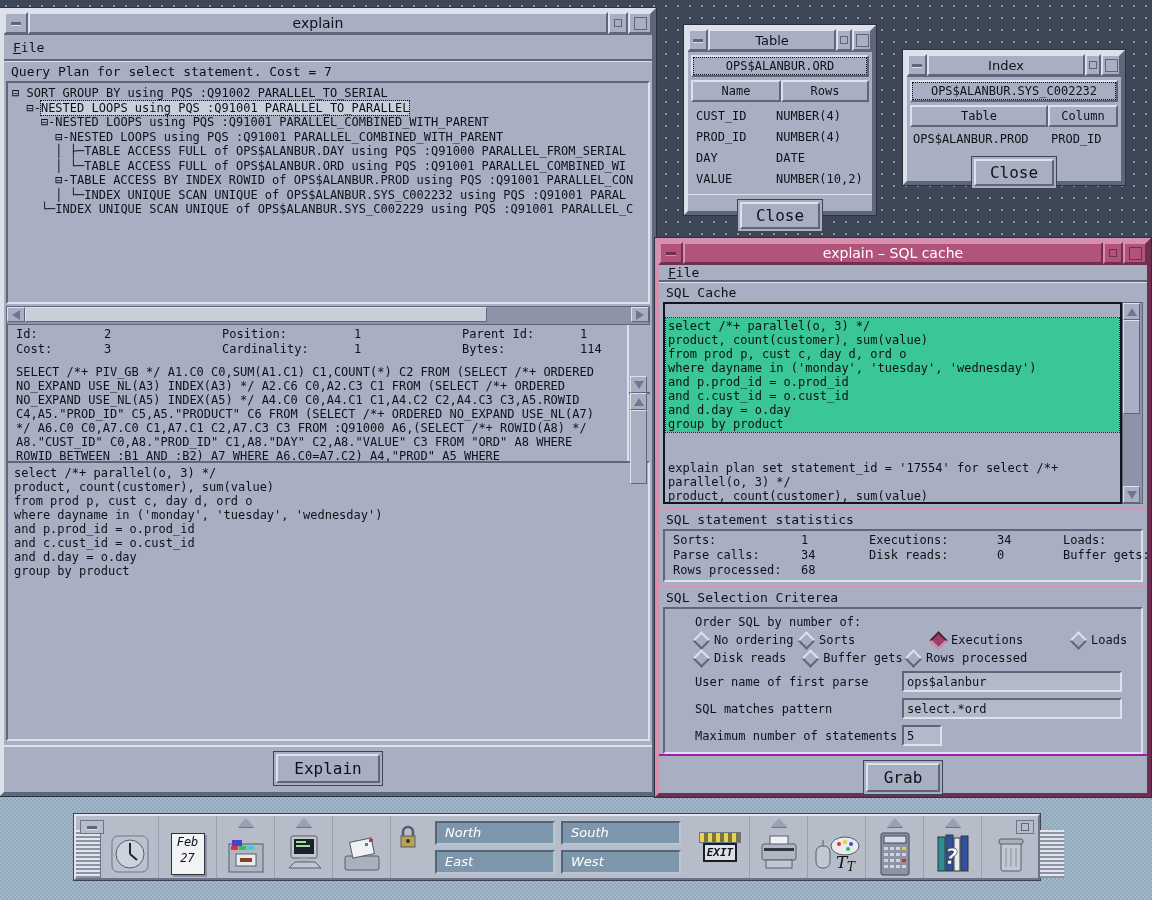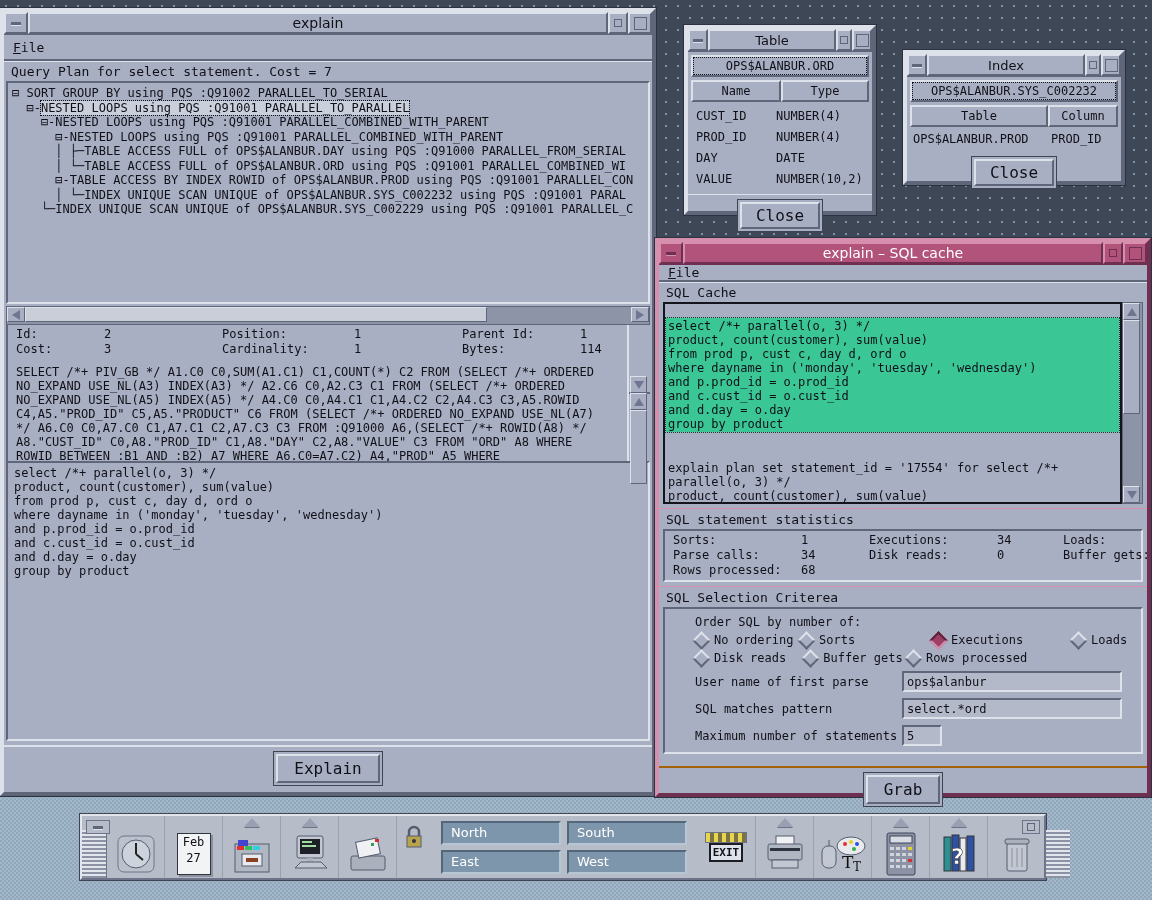--- a/index.html
+++ b/index.html
@@ -78,23 +78,23 @@
   .mini-rows{flex:1;padding:4px 8px;font-size:12px;}
   .mini-row{display:flex;line-height:21px;}
   .btnrow{display:flex;justify-content:center;align-items:center;padding:4px 0 6px 0;}
 
   
   .cache-list{flex:1;border:2px solid #14141c;background:#a9afc2;overflow:hidden;padding:2px 0;}
   .cache-sel{background:#3ac795;outline:1px dotted #0a3a2a;margin:12px 1px 0 1px;padding:1px 2px;}
   .cache-rest{padding:1px 3px;}
 
   
-  #front-panel{position:absolute;left:80px;top:814px;width:966px;height:66px;background:#b6bcc8;
+  #front-panel{position:absolute;left:74px;top:814px;width:966px;height:66px;background:#b6bcc8;
     border:2px solid;border-color:#e2e5ec #6d7489 #6d7489 #e2e5ec;box-shadow:0 0 0 1px #3f4454;
-    display:flex;box-sizing:border-box;}
+    display:flex;box-sizing:border-box;font-style:italic;}
   .fp-handle{width:24px;flex:none;background:repeating-linear-gradient(180deg,#e2e5ec 0 2px,#8b92a4 2px 4px);
     border-right:1px solid #6d7489;}
   .fp-cell{width:57px;flex:none;display:flex;flex-direction:column;align-items:center;border-right:1px solid #9ba1b0;}
   .fp-arrowstrip{height:13px;display:flex;align-items:center;justify-content:center;width:100%;
     border-bottom:1px solid transparent;}
   .fp-tri{width:0;height:0;border-left:8px solid transparent;border-right:8px solid transparent;border-bottom:9px solid #99a0b2;
     filter:drop-shadow(0 1px 0 #6d7489);}
   .fp-iconarea{flex:1;display:flex;align-items:center;justify-content:center;}
   .ws-area{display:flex;align-items:center;padding:0 6px;gap:16px;border-right:1px solid #9ba1b0;}
   .ws-grid{display:grid;grid-template-columns:120px 120px;grid-template-rows:24px 24px;gap:5px 6px;}
@@ -226,21 +226,21 @@
           <div class="sq-small"></div>
         </div>
       <div class="tb-btn" style="width:20px;">
           <div class="sq-big"></div>
         </div>
     </div>
     <div class="winbody">
       <div class="raised obj-header">OPS$ALANBUR.ORD</div>
       <div class="colhdr">
         <div class="raised" style="width:86px;">Name</div>
-        <div class="raised" style="flex:1;">Type</div>
+        <div class="raised" style="flex:1;">Rows</div>
       </div>
       <div class="mini-rows">
         <div class="mini-row">
             <span style="width:80px;">CUST_ID</span>
             <span>NUMBER(4)</span>
           </div>
         <div class="mini-row">
             <span style="width:80px;">PROD_ID</span>
             <span>NUMBER(4)</span>
           </div>
@@ -408,21 +408,21 @@
         <div class="fld-row">
           <span class="fld-label">SQL matches pattern</span>
           <input class="tfield" style="width: 210px;" readonly="" value="select.*ord">
         </div>
         <div class="fld-row">
           <span class="fld-label">Maximum number of statements</span>
           <input class="tfield" style="width: 30px;" readonly="" value="5">
         </div>
       </div>
 
-      <div class="btnrow" style="border-top:2px solid #a16207;margin-top:12px;align-items:flex-end;">
+      <div class="btnrow" style="border-top:2px solid #a21caf;margin-top:0;align-items:flex-end;">
         <span class="defbtn"><button class="btn">Grab</button></span>
       </div>
     </div>
   </div>
 
   <div id="front-panel">
     <div class="fp-corner" style="left:4px;top:4px;">
         <div class="dash"></div>
       </div>
     <div class="fp-corner" style="right:4px;top:4px;width:16px;">

